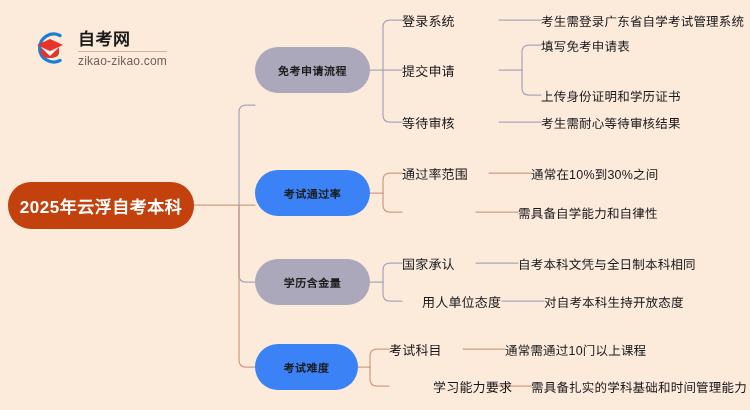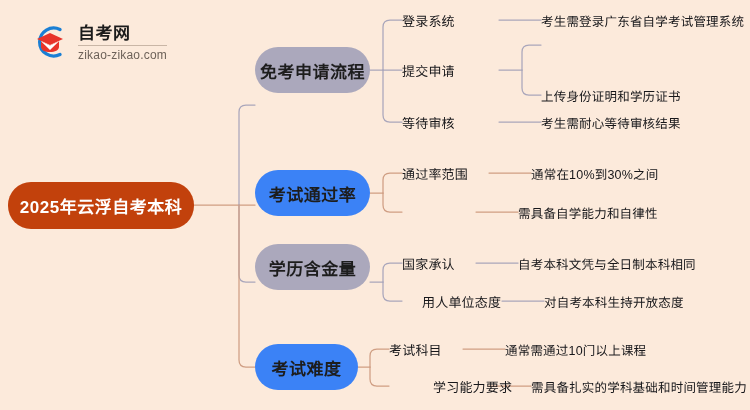--- a/index.html
+++ b/index.html
@@ -19,21 +19,21 @@
     position: absolute;
     inset: 0;
     width: 750px;
     height: 410px;
   }
 
   
   #logo {
     position: absolute;
     left: 30px;
-    top: 20px;
+    top: 26px;
     width: 180px;
     height: 44px;
     display: flex;
     align-items: center;
     gap: 8px;
   }
   #logo-mark {
     width: 40px;
     height: 40px;
     flex: 0 0 40px;
@@ -90,21 +90,21 @@
     background: #c2410c;
     color: #ffffff;
     font-size: 17px;
     font-weight: bold;
     letter-spacing: 0.5px;
   }
 
   .branch {
     height: 46px;
     border-radius: 23px;
-    font-size: 17px;
+    font-size: 11px;
     font-weight: bold;
     color: #1d1d1d;
     letter-spacing: 0.5px;
   }
   .branch.purple { background: #aba8bc; }
   .branch.tan    { background: #3b82f6; }
 
   .leaf {
     color: #17171a;
     font-size: 13px;
@@ -183,33 +183,34 @@
   </svg>
 
   <div class="node" id="root-node">2025年云浮自考本科</div>
 
   <div class="node branch purple" style="left:255px; top:47px; width:115px;">免考申请流程</div>
 
   <div class="node leaf l2" style="left:402px; top:10px; width:70px;">登录系统</div>
   <div class="node leaf l3" style="left:541px; top:10px; width:210px;">考生需登录广东省自学考试管理系统</div>
 
   <div class="node leaf l2" style="left:402px; top:60px; width:70px;">提交申请</div>
+  <div class="node leaf l3" style="left:541px; top:35px; width:200px;">填写免考申请表</div>
   <div class="node leaf l3" style="left:541px; top:85px; width:200px;">上传身份证明和学历证书</div>
 
   <div class="node leaf l2" style="left:402px; top:112px; width:70px;">等待审核</div>
   <div class="node leaf l3" style="left:541px; top:112px; width:200px;">考生需耐心等待审核结果</div>
 
   <div class="node branch tan" style="left:255px; top:170px; width:115px;">考试通过率</div>
 
   <div class="node leaf l2" style="left:402px; top:163px; width:90px;">通过率范围</div>
   <div class="node leaf l3" style="left:531px; top:163px; width:200px;">通常在10%到30%之间</div>
 
   <div class="node leaf l3" style="left:518px; top:202px; width:210px;">需具备自学能力和自律性</div>
 
-  <div class="node branch purple" style="left:255px; top:244px; width:115px;">学历含金量</div>
+  <div class="node branch purple" style="left:255px; top:259px; width:115px;">学历含金量</div>
 
   <div class="node leaf l2" style="left:402px; top:253px; width:80px;">国家承认</div>
   <div class="node leaf l3" style="left:518px; top:253px; width:220px;">自考本科文凭与全日制本科相同</div>
 
   <div class="node leaf l2" style="left:422px; top:291px; width:100px;">用人单位态度</div>
   <div class="node leaf l3" style="left:544px; top:291px; width:200px;">对自考本科生持开放态度</div>
 
   <div class="node branch tan" style="left:255px; top:344px; width:103px;">考试难度</div>
 
   <div class="node leaf l2" style="left:389px; top:339px; width:70px;">考试科目</div>

